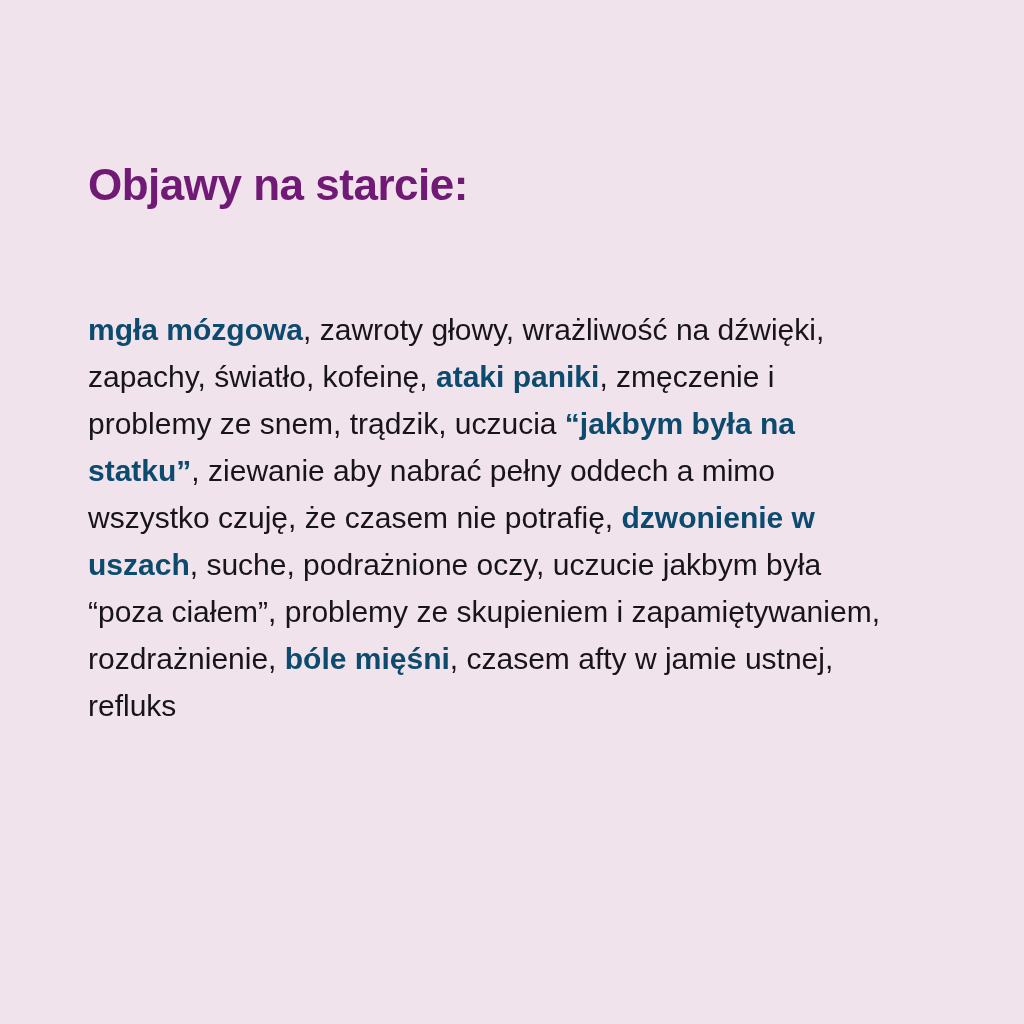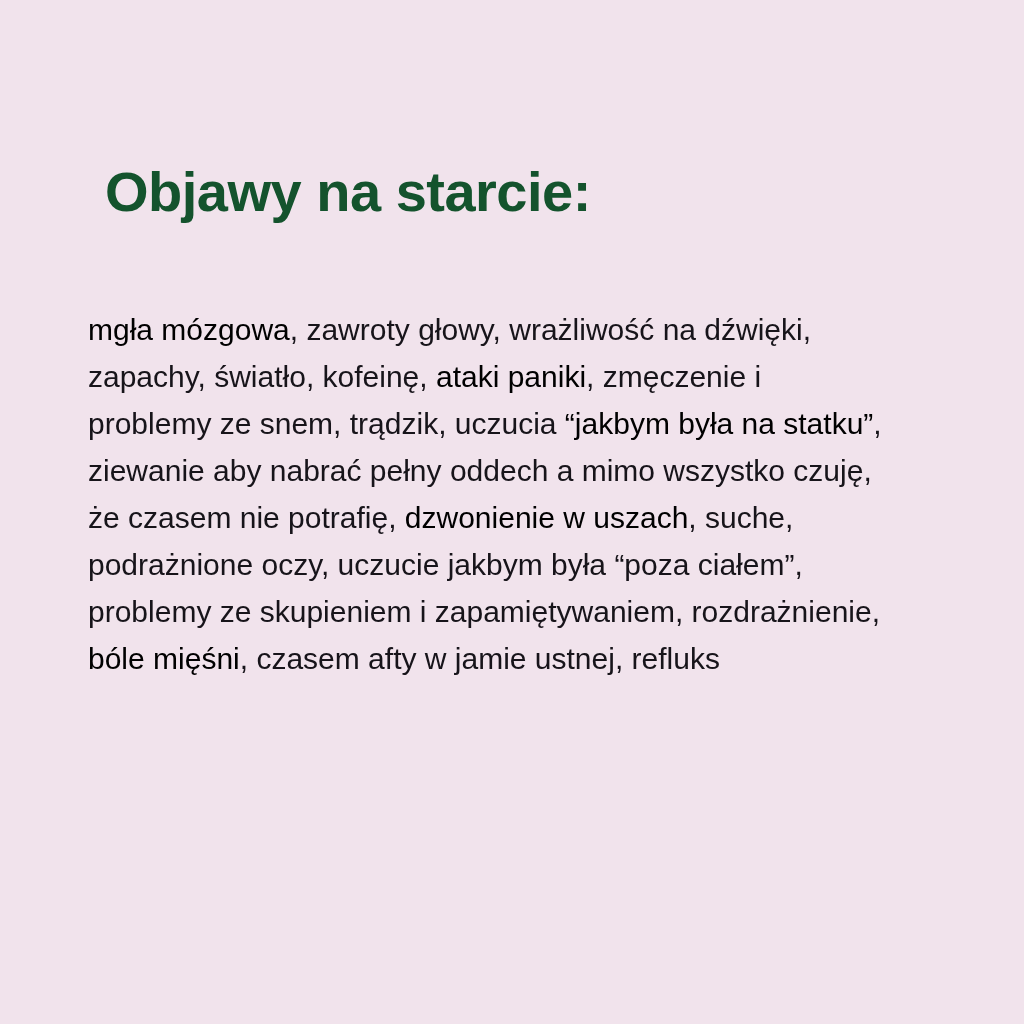--- a/index.html
+++ b/index.html
@@ -15,44 +15,44 @@
   }
   .card {
     position: relative;
     width: 1024px;
     height: 1024px;
     box-sizing: border-box;
     background: #f1e3ec;
   }
   .title {
     position: absolute;
-    left: 105px;
+    left: 88px;
     top: 160px;
     width: 800px;
-    font-size: 56px;
+    font-size: 44px;
     font-weight: bold;
     letter-spacing: -0.5px;
-    color: #14532d;
+    color: #701a75;
     line-height: 1.15;
     margin: 0;
   }
   .body-text {
     position: absolute;
     left: 88px;
     top: 306px;
     width: 800px;
     font-size: 30px;
     line-height: 47px;
     color: #17141a;
     font-weight: 400;
     margin: 0;
   }
   .body-text b {
-    font-weight: normal;
-    color: #000000;
+    font-weight: bold;
+    color: #0c4a6e;
   }
 </style>
 </head>
 <body>
 
 <div class="card">
   <h1 class="title">Objawy na starcie:</h1>
   <p class="body-text"><b>mgła mózgowa</b><span>, zawroty głowy, wrażliwość na dźwięki, zapachy, światło, kofeinę, </span><b>ataki paniki</b><span>, zmęczenie i problemy ze snem, trądzik, uczucia </span><b>“jakbym była na statku”</b><span>, ziewanie aby nabrać pełny oddech a mimo wszystko czuję, że czasem nie potrafię, </span><b>dzwonienie w uszach</b><span>, suche, podrażnione oczy, uczucie jakbym była “poza ciałem”, problemy ze skupieniem i zapamiętywaniem, rozdrażnienie, </span><b>bóle mięśni</b><span>, czasem afty w jamie ustnej, refluks</span></p>
 </div>
 

